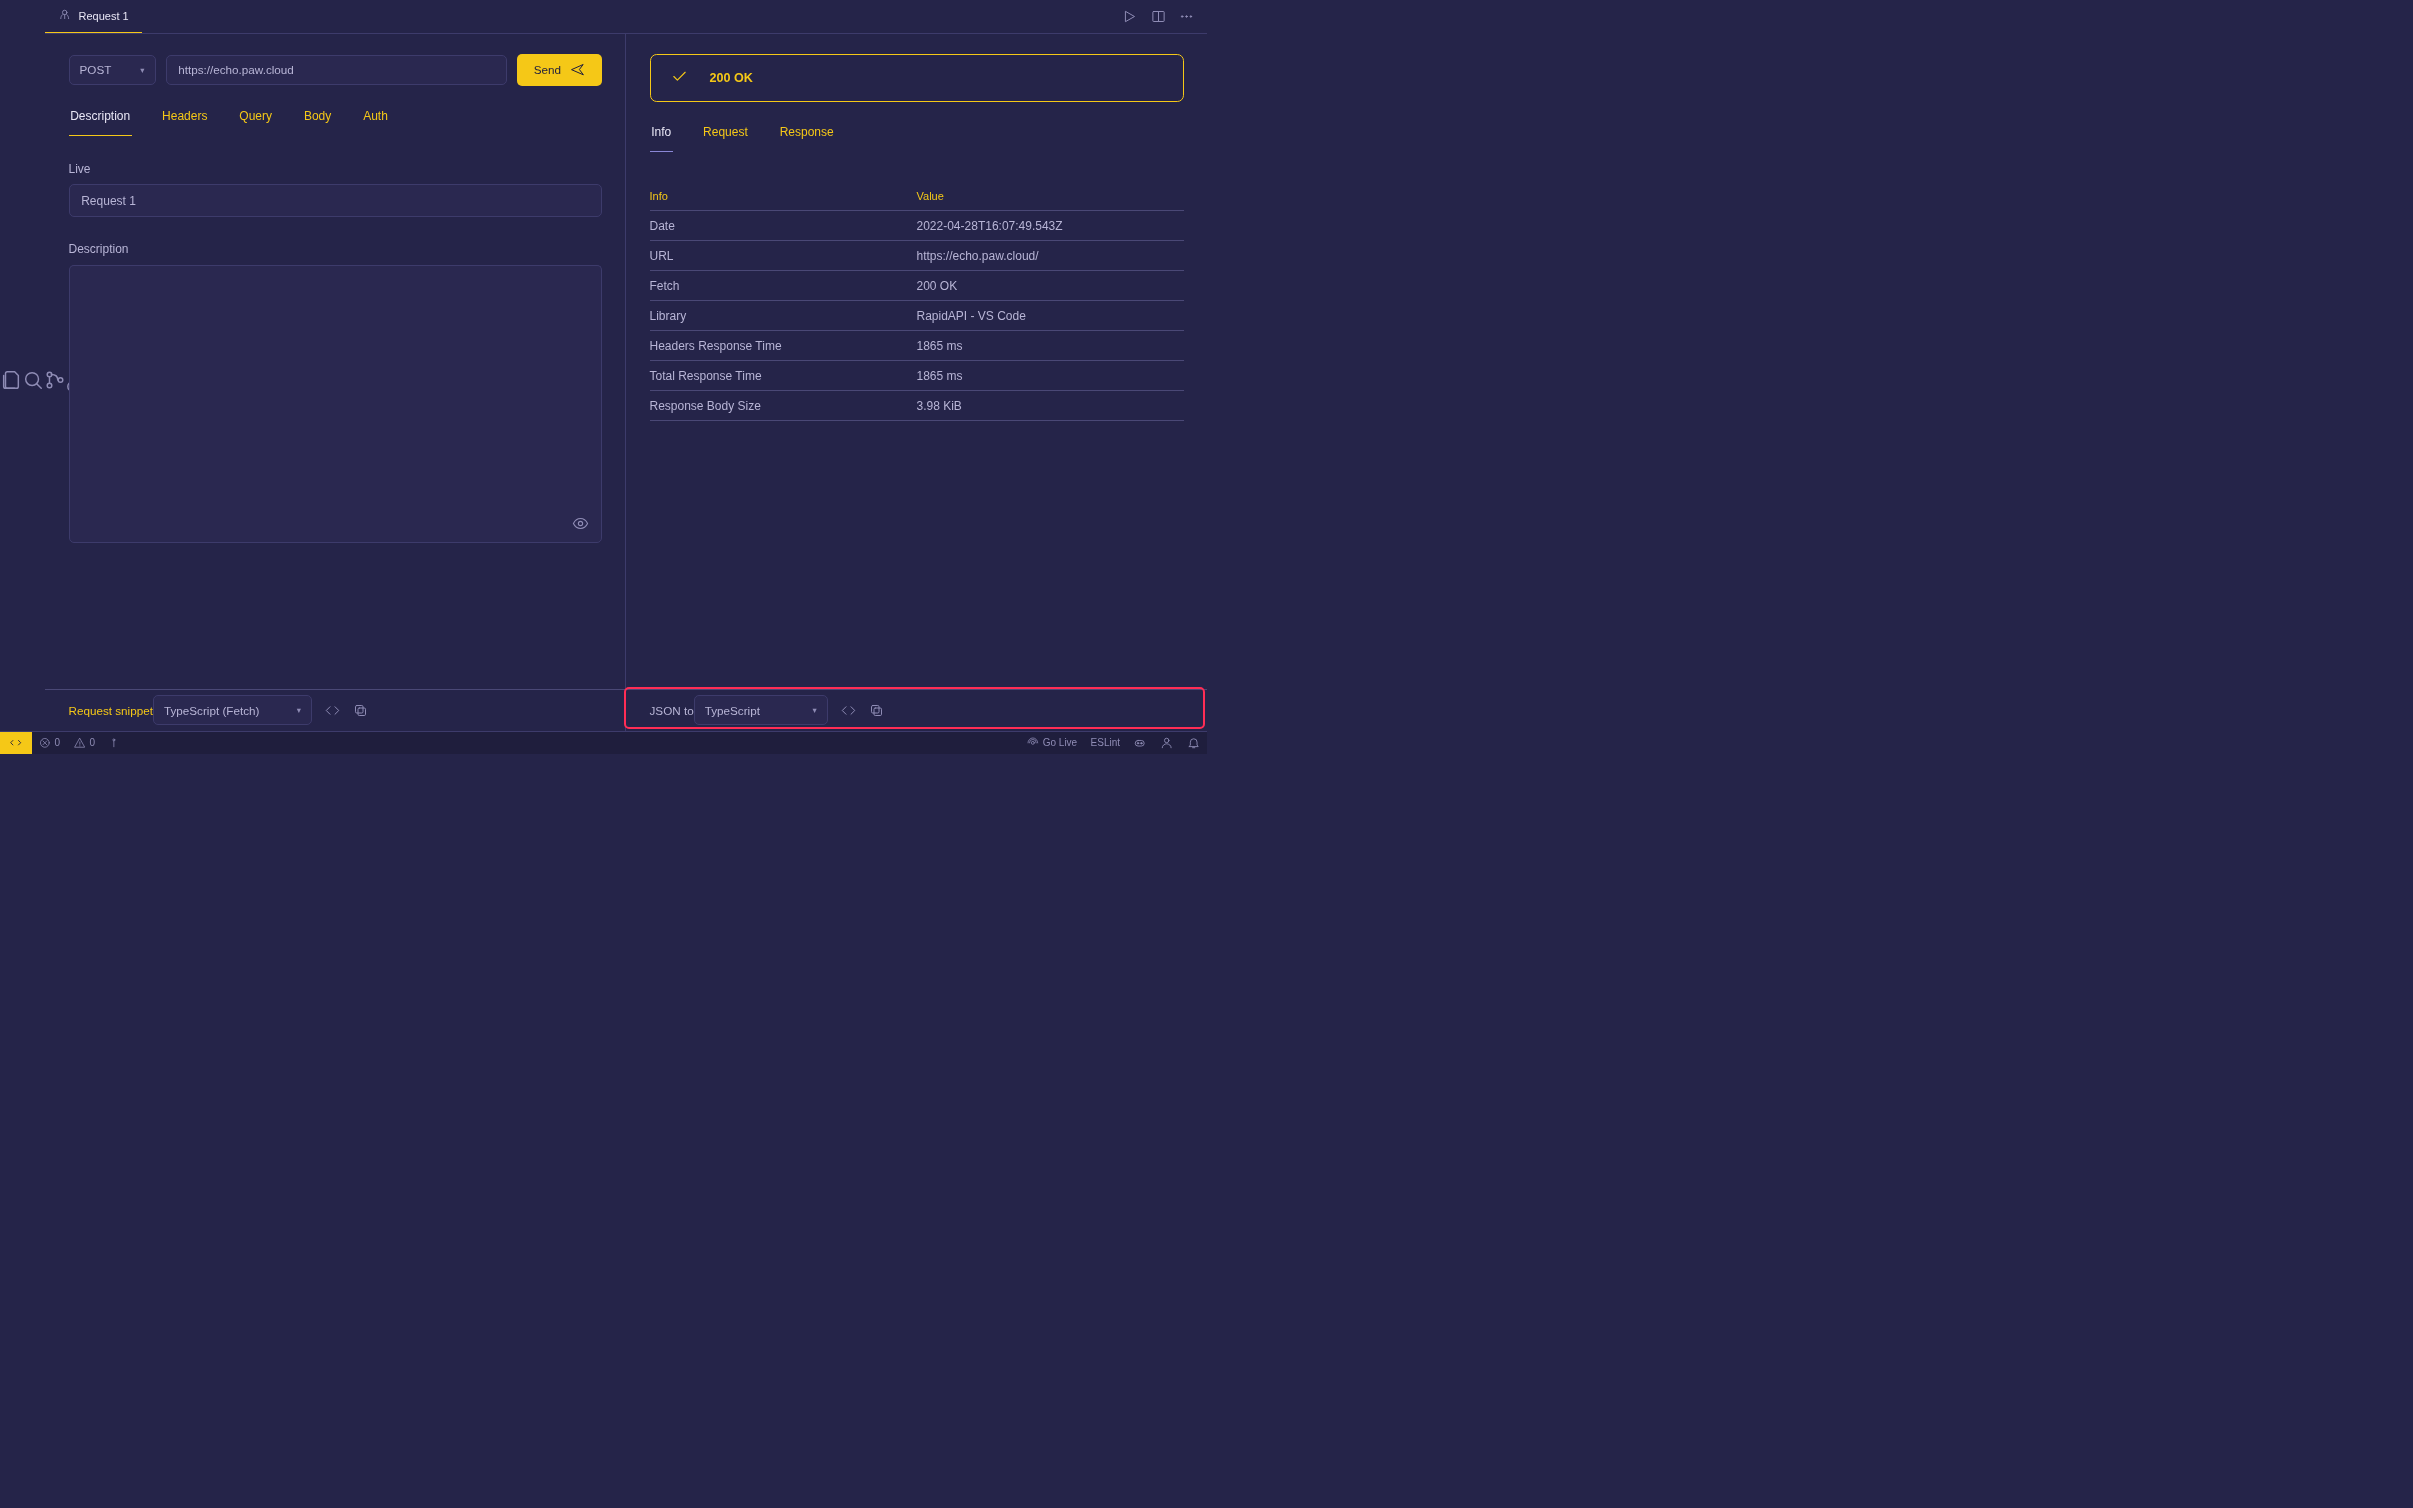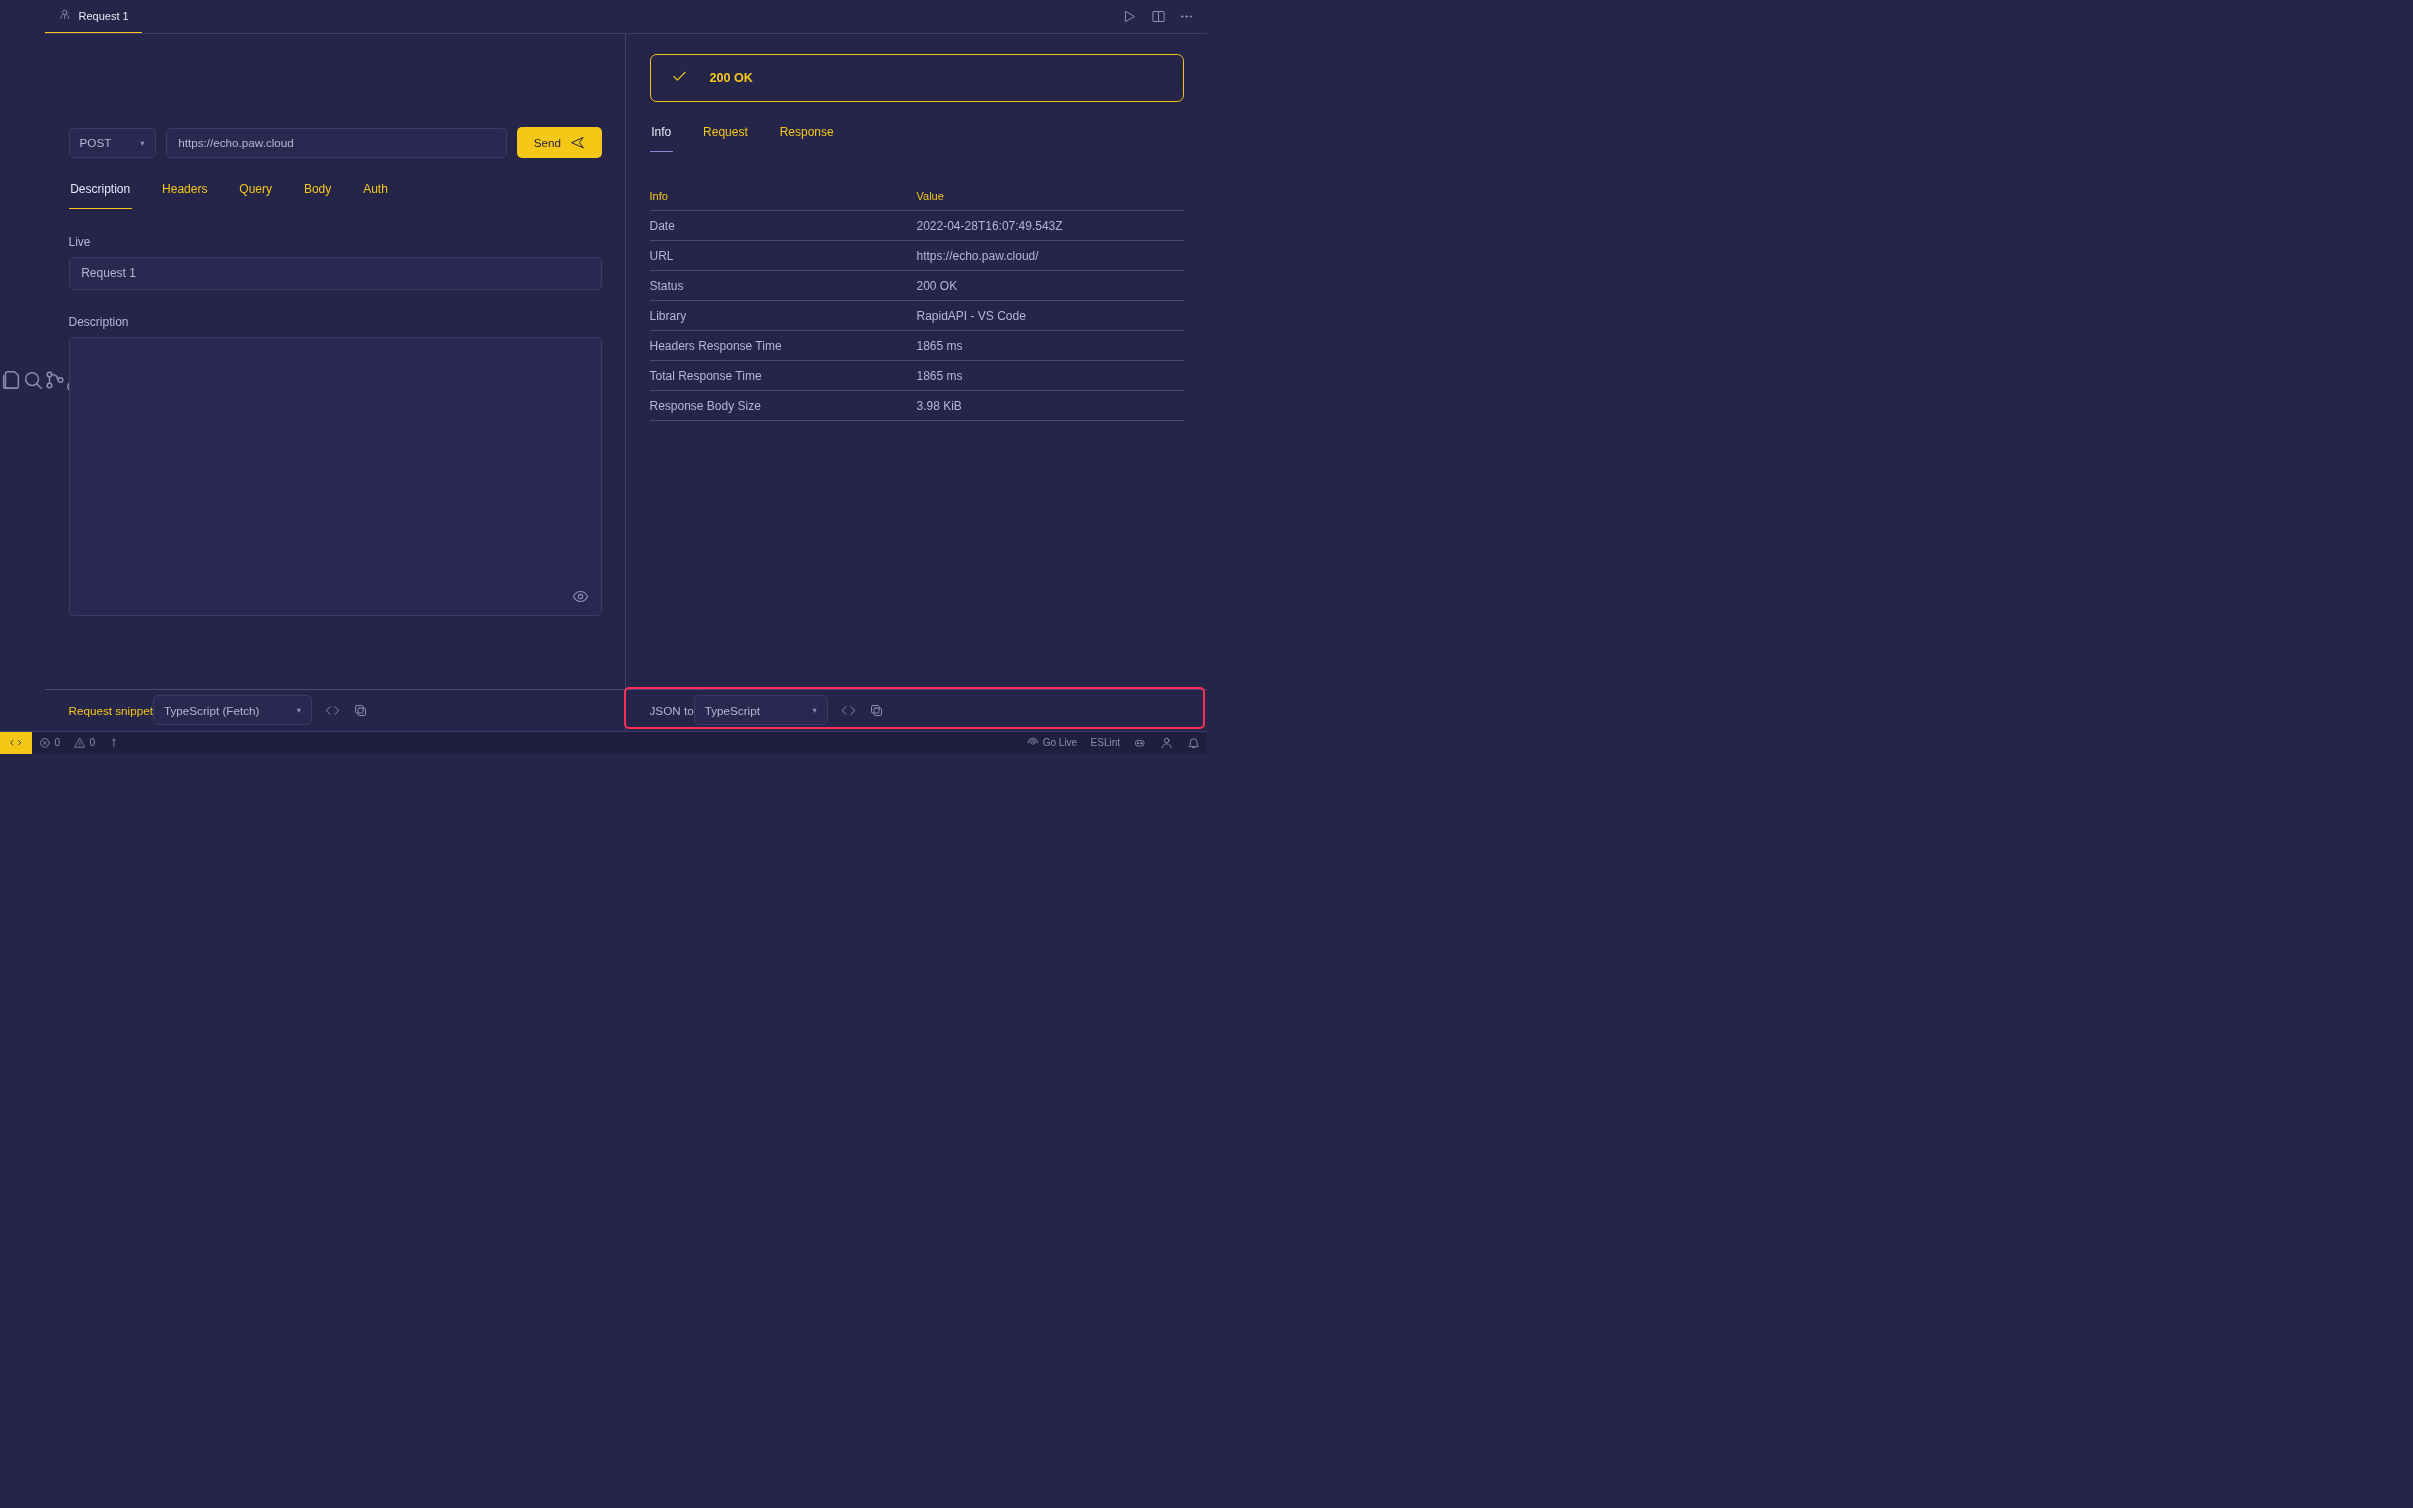--- a/index.html
+++ b/index.html
@@ -77,21 +77,21 @@
     display: flex; align-items: center; justify-content: center;
     color: var(--text-dim); cursor: pointer;
   }
   
   .main {
     grid-column: 2; grid-row: 2;
     display: grid;
     grid-template-columns: 1fr 1fr;
   }
   .pane { padding: 20px 23.5px 0 23.5px; display: flex; flex-direction: column; overflow: hidden; }
-  .pane-left { border-right: 0.8px solid var(--border); justify-content: center; }
+  .pane-left { border-right: 0.8px solid var(--border); }
   
   .req-row { display: flex; gap: 10px; align-items: center; margin-bottom: 23.5px; }
   .select {
     display: flex; align-items: center; justify-content: space-between;
     background: var(--bg-input);
     border: 0.8px solid var(--border);
     border-radius: 5px;
     padding: 7.5px 10px;
     min-width: 87px;
     color: var(--text);
@@ -398,21 +398,21 @@
         <div id="info-rows">
             <div class="row">
               <div>Date</div>
               <div>2022-04-28T16:07:49.543Z</div>
             </div>
             <div class="row">
               <div>URL</div>
               <div>https://echo.paw.cloud/</div>
             </div>
             <div class="row">
-              <div>Status</div>
+              <div>Fetch</div>
               <div>200 OK</div>
             </div>
             <div class="row">
               <div>Library</div>
               <div>RapidAPI - VS Code</div>
             </div>
             <div class="row">
               <div>Headers Response Time</div>
               <div>1865 ms</div>
             </div>

